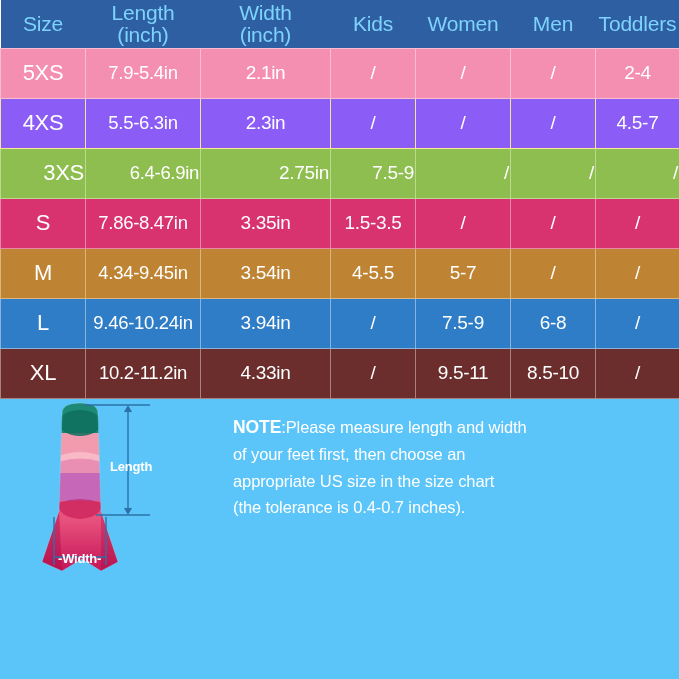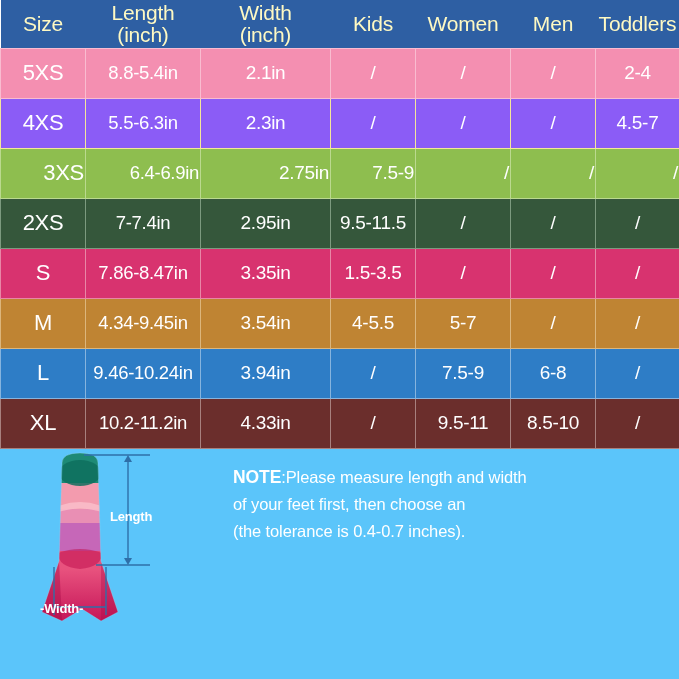--- a/index.html
+++ b/index.html
@@ -26,21 +26,21 @@
   table.size-chart col.c-length   { width: 115px; }
   table.size-chart col.c-width    { width: 130px; }
   table.size-chart col.c-kids     { width: 85px;  }
   table.size-chart col.c-women    { width: 95px;  }
   table.size-chart col.c-men      { width: 85px;  }
   table.size-chart col.c-toddlers { width: 84px;  }
 
   thead tr { background: #2E5FA3; }
   thead th {
     height: 48px;
-    color: #fef9c3;
+    color: #7dd3fc;
     font-weight: 400;
     font-size: 21px;
     line-height: 1.02;
     text-align: center;
     vertical-align: middle;
     letter-spacing: -0.2px;
     padding: 0 2px;
   }
   thead th .sub { display: block; font-size: 21px; }
 
@@ -102,21 +102,21 @@
   
   .fin-svg { position: absolute; left: 0; top: 0; }
   .dim-label {
     position: absolute;
     color: #ffffff;
     font-weight: bold;
     font-size: 13px;
     letter-spacing: -0.2px;
   }
   .dim-length { left: 110px; top: 60px; }
-  .dim-width  { left: 40px;  top: 152px; }
+  .dim-width  { left: 58px;  top: 152px; }
 </style>
 </head>
 <body>
 
 <div id="page">
 
   <table class="size-chart">
     <colgroup>
       <col class="c-size">
         <col class="c-length">
@@ -149,50 +149,41 @@
           <span>Men</span>
         </th>
         <th>
           <span>Toddlers</span>
         </th>
       </tr>
     </thead>
     <tbody id="table-body">
         <tr class="row-pink">
           <td class="size-cell">5XS</td>
-          <td class="len-cell">8.8-5.4in</td>
+          <td class="len-cell">7.9-5.4in</td>
           <td>2.1in</td>
           <td>/</td>
           <td>/</td>
           <td>/</td>
           <td>2-4</td>
         </tr>
         <tr class="row-yellow">
           <td class="size-cell">4XS</td>
           <td class="len-cell">5.5-6.3in</td>
           <td>2.3in</td>
           <td>/</td>
           <td>/</td>
           <td>/</td>
           <td>4.5-7</td>
         </tr>
         <tr class="row-lgreen">
           <td class="size-cell">3XS</td>
           <td class="len-cell">6.4-6.9in</td>
           <td>2.75in</td>
           <td>7.5-9</td>
-          <td>/</td>
-          <td>/</td>
-          <td>/</td>
-        </tr>
-        <tr class="row-dgreen">
-          <td class="size-cell">2XS</td>
-          <td class="len-cell">7-7.4in</td>
-          <td>2.95in</td>
-          <td>9.5-11.5</td>
           <td>/</td>
           <td>/</td>
           <td>/</td>
         </tr>
         <tr class="row-magenta">
           <td class="size-cell">S</td>
           <td class="len-cell">7.86-8.47in</td>
           <td>3.35in</td>
           <td>1.5-3.5</td>
           <td>/</td>
@@ -277,17 +268,18 @@
 
       <span class="dim-label dim-length">Length</span>
       <span class="dim-label dim-width">-Width-</span>
     </div>
 
     <div class="note-panel">
       <div class="note-line">
         <span class="note-label">NOTE</span><span>:Please measure length and width</span>
       </div>
       <div class="note-line">of your feet first, then choose an</div>
+      <div class="note-line">appropriate US size in the size chart</div>
       <div class="note-line">(the tolerance is 0.4-0.7 inches).</div>
     </div>
 
   </div>
 </div>
 
 </body></html>

